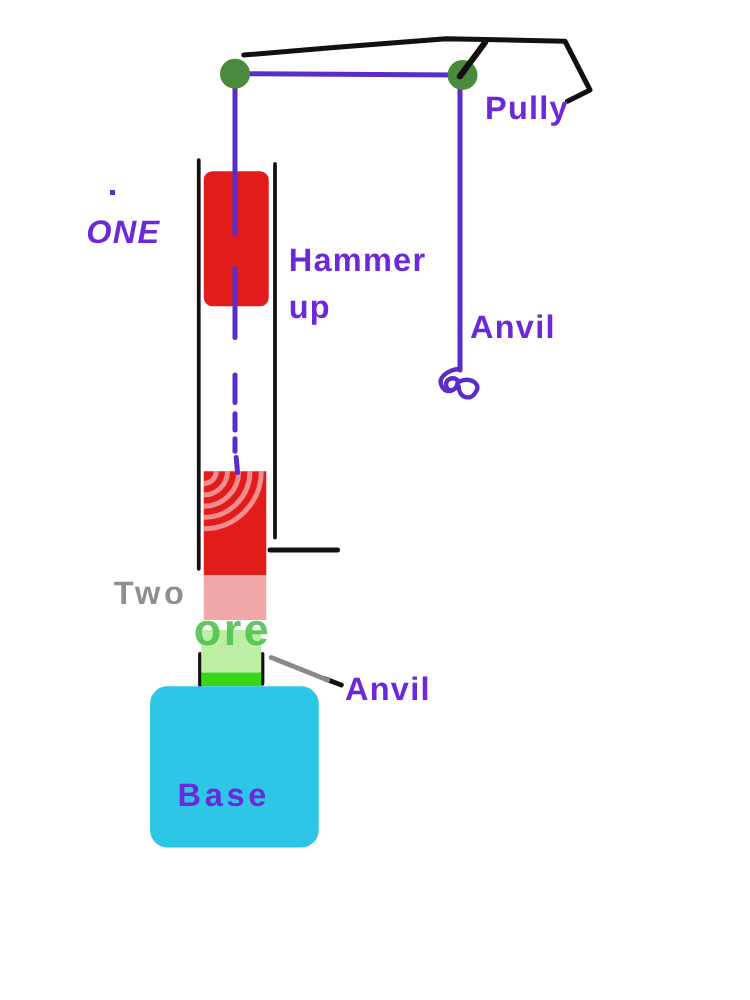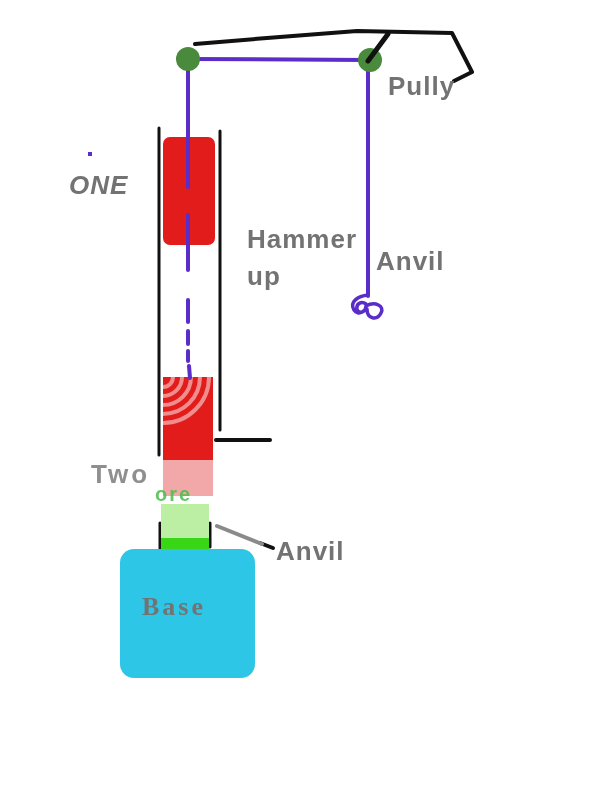--- a/index.html
+++ b/index.html
@@ -7,37 +7,37 @@
     position:relative;
     width:600px;height:800px;
     background:#ffffff;
     overflow:hidden;
     font-family:"Liberation Sans", sans-serif;
   }
   .canvas svg{position:absolute;left:0;top:0;}
   .lbl{
     position:absolute;
     font-weight:bold;
-    color:#737373;
+    color:#6d28d9;
     font-size:26px;
     line-height:37px;
     letter-spacing:1px;
     white-space:nowrap;
   }
   .lbl-one      {left:69px;  top:167px;font-style:italic;}
   .lbl-pully    {left:388px; top:68px;}
-  .lbl-hammerup {left:247px; top:190px; width:125px; white-space:normal;margin-top:31px;}
+  .lbl-hammerup {left:231px; top:190px; width:125px; white-space:normal;}
   .lbl-rope     {left:376px; top:243px;}
   .lbl-hammerdn {left:277px; top:429px;}
   .lbl-two      {left:91px;  top:456px; color:#8f8f8f; letter-spacing:3px;text-align:center;}
   .lbl-anvil    {left:276px; top:533px;}
-  .lbl-base     {left:142px; top:588px; letter-spacing:3px;font-family:Liberation Serif, serif;}
+  .lbl-base     {left:142px; top:618px; letter-spacing:3px;}
   .lbl-watermark{
     position:absolute;left:155px;top:483px;
-    font-weight:bold;font-size:20px;letter-spacing:2px;
+    font-weight:bold;font-size:36px;letter-spacing:2px;
     color:rgba(72,190,72,0.85);
     white-space:nowrap;
   }
 </style>
 </head>
 <body>
 
 <div class="canvas">
 
   <svg width="600" height="800" viewBox="0 0 600 800">

